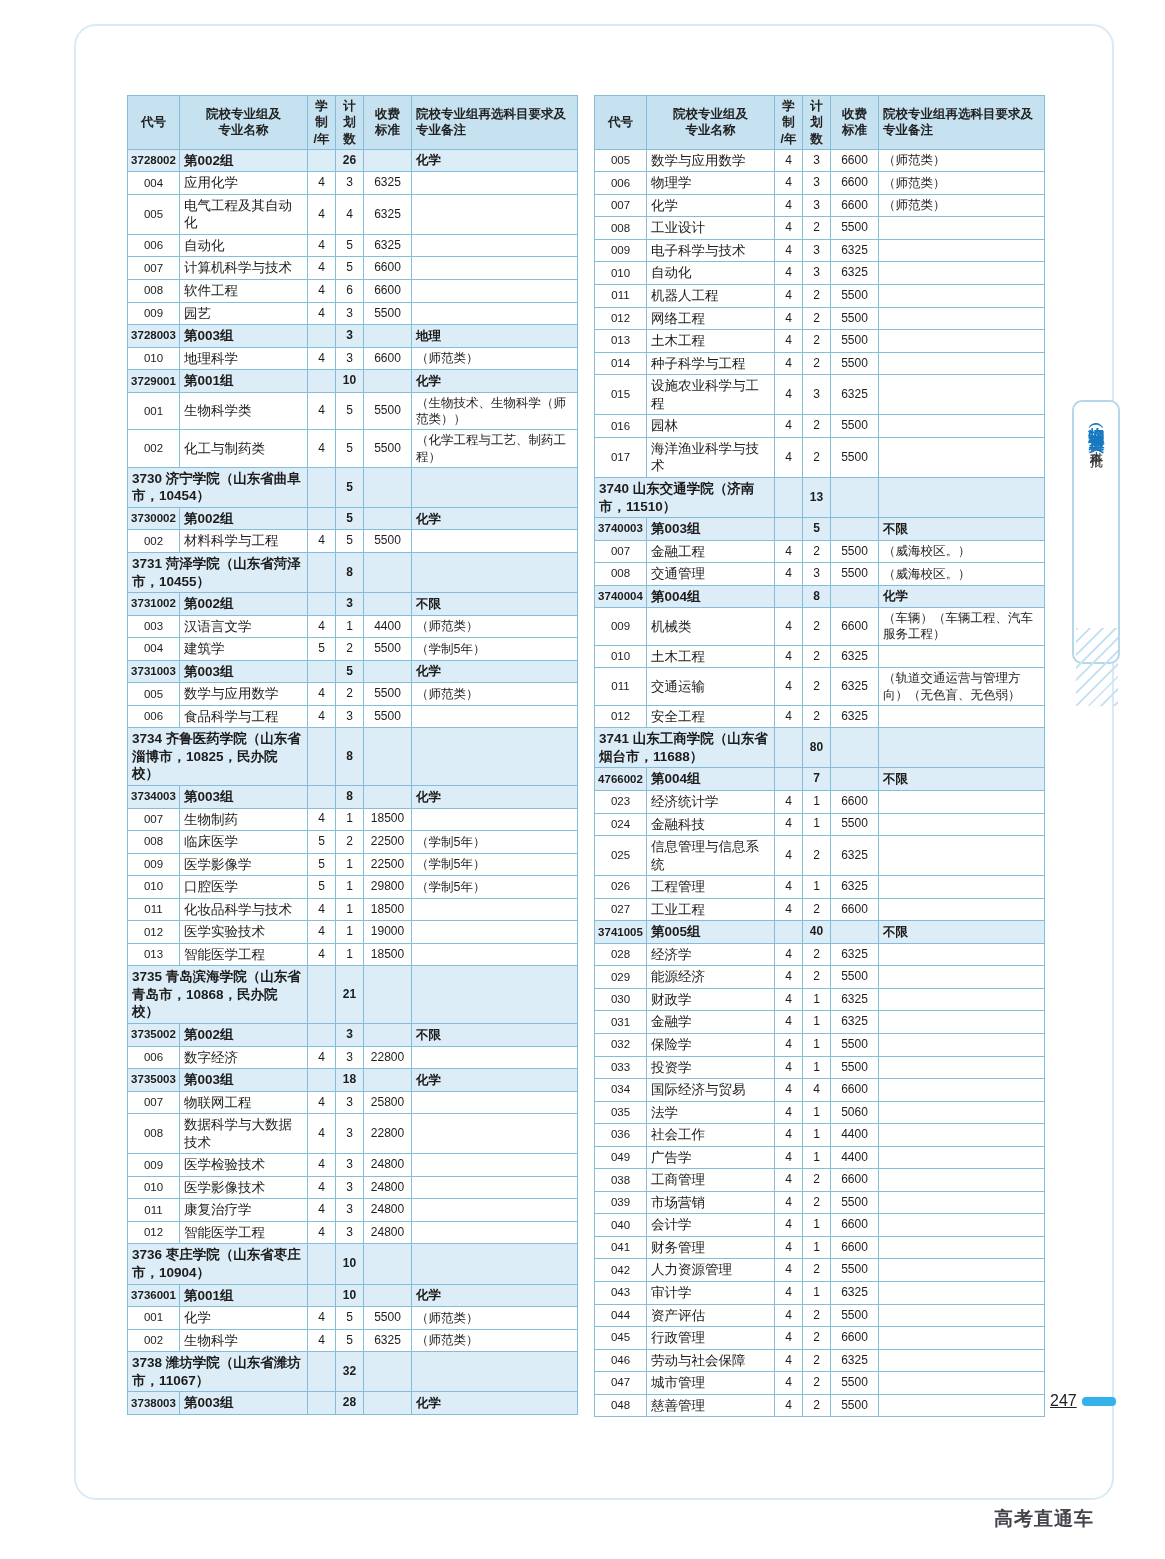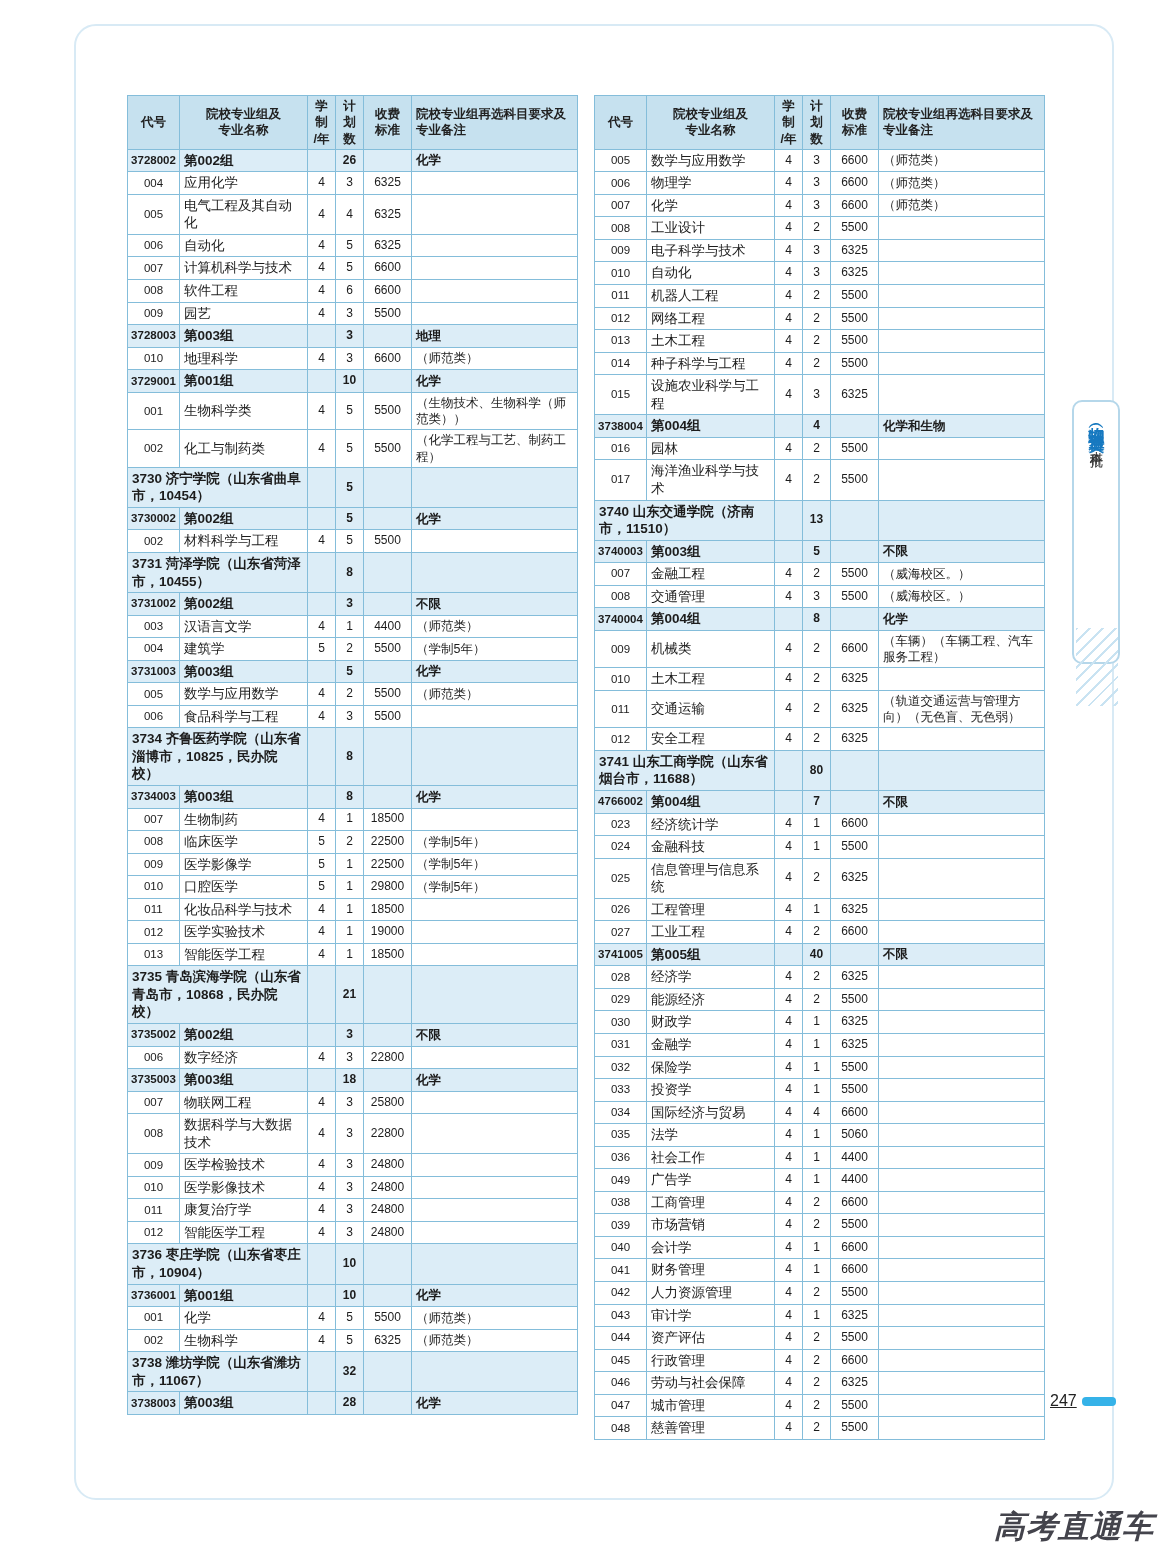--- a/index.html
+++ b/index.html
@@ -38,22 +38,22 @@
   .tab-line2 { color:#333333; font-size:13.5px; letter-spacing:2px; }
 
   .hatch { position:absolute; left:1076px; top:628px; width:42px; height:78px;
     background:repeating-linear-gradient(135deg, #c9e3f2 0 2px, transparent 2px 9px); }
 
   .page-num { position:absolute; left:1050px; top:1392px; display:flex;
     align-items:center; gap:5px; font-size:16px; color:#222222;text-decoration:underline; }
   .page-num-bar { display:inline-block; width:34px; height:9px; border-radius:4px;
     background:#35b2e8; }
 
-  .footer-brand { position:absolute; left:994px; top:1506px; font-size:31px;
-    font-weight:bold; color:#44444c; letter-spacing:1px;font-style:italic; }
+  .footer-brand { position:absolute; left:994px; top:1506px; font-size:19px;
+    font-weight:bold; color:#44444c; letter-spacing:1px; }
 </style>
 </head>
 <body>
 
 <div class="frame"></div>
 
 <table class="plan-table left">
   <colgroup>
     <col style="width:52px">
       <col style="width:128px">
@@ -557,28 +557,20 @@
         <td class="c-note"></td>
       </tr>
       <tr class="row-major">
         <td class="c-code">015</td>
         <td class="c-name">设施农业科学与工程</td>
         <td class="c-num">4</td>
         <td class="c-num">3</td>
         <td class="c-fee">6325</td>
         <td class="c-note"></td>
       </tr>
-      <tr class="row-group">
-        <td class="c-code">3738004</td>
-        <td class="c-name">第004组</td>
-        <td class="c-num"></td>
-        <td class="c-num">4</td>
-        <td class="c-fee"></td>
-        <td class="c-note">化学和生物</td>
-      </tr>
       <tr class="row-major">
         <td class="c-code">016</td>
         <td class="c-name">园林</td>
         <td class="c-num">4</td>
         <td class="c-num">2</td>
         <td class="c-fee">5500</td>
         <td class="c-note"></td>
       </tr>
       <tr class="row-major">
         <td class="c-code">017</td>

